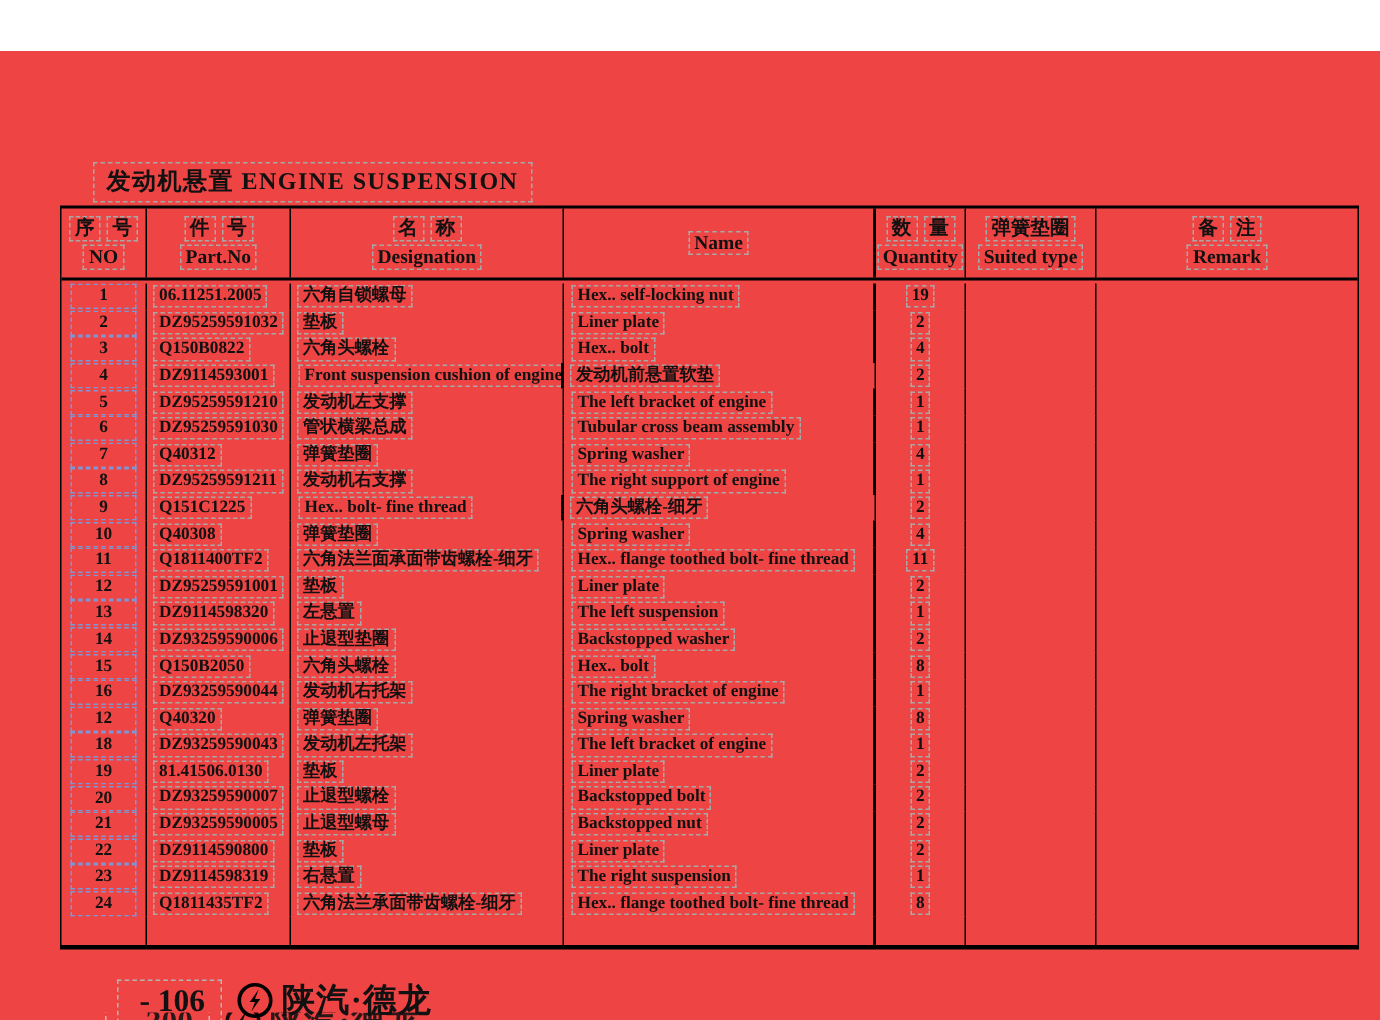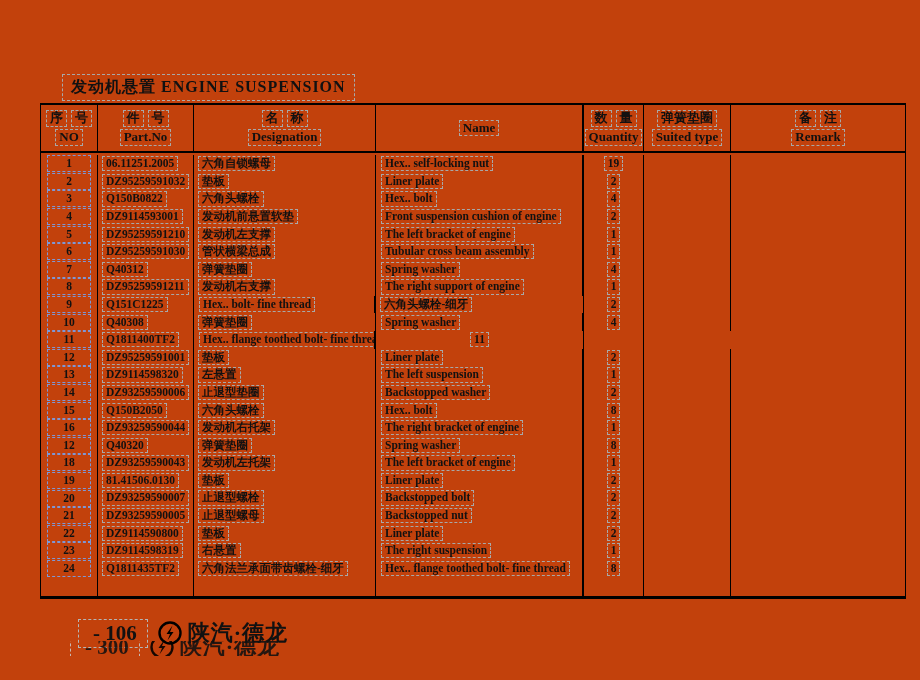--- a/index.html
+++ b/index.html
@@ -1,19 +1,19 @@
 <!DOCTYPE html>
 <html><head>
 <meta charset="utf-8">
 <style>
   * { margin:0; padding:0; box-sizing:border-box; }
   html,body { width:920px; height:680px; background:#ffffff; overflow:hidden; }
   body { font-family:"Liberation Serif","DejaVu Serif",serif; color:#111; position:relative; }
 
-  .page { position:absolute; inset:0; background:#c2410c; }
+  .page { position:absolute; inset:0; background:#ef4444;margin-top:34px; }
 
   
   .box { display:inline-block; border:1px dashed #a8a8a8; padding:0 3px; line-height:1.15; white-space:nowrap; }
   .box-blue { display:block; border:1px dashed #7d97d6; text-align:center; margin:0 6px; line-height:15px; }
 
   .title { position:absolute; left:62px; top:74px; font-size:16px; font-weight:bold; letter-spacing:1px; border:1px dashed #a8a8a8; padding:2px 8px; }
 
   .parts-table { position:absolute; left:40px; top:103px; width:866px; height:496px;
     border-top:2px solid #000; border-bottom:3px solid #000; border-left:1px solid #000; border-right:1px solid #000;
     display:flex; flex-direction:column; }
@@ -166,26 +166,26 @@
             <div class="cell c-suited"></div>
             <div class="cell c-remark"></div>
           </div>
           <div class="grid-row trow">
             <div class="cell c-no">
               <span class="box-blue">4</span>
             </div>
             <div class="cell c-part">
               <span class="box">DZ9114593001</span>
             </div>
+            <div class="cell c-name thick">
+              <span class="box">Front suspension cushion of engine</span>
+            </div>
             <div class="cell c-desig">
               <span class="box">发动机前悬置软垫</span>
             </div>
-            <div class="cell c-name thick">
-              <span class="box">Front suspension cushion of engine</span>
-            </div>
             <div class="cell c-qty">
               <span class="box">2</span>
             </div>
             <div class="cell c-suited"></div>
             <div class="cell c-remark"></div>
           </div>
           <div class="grid-row trow">
             <div class="cell c-no">
               <span class="box-blue">5</span>
             </div>
@@ -298,20 +298,23 @@
             </div>
             <div class="cell c-suited"></div>
             <div class="cell c-remark"></div>
           </div>
           <div class="grid-row trow">
             <div class="cell c-no">
               <span class="box-blue">11</span>
             </div>
             <div class="cell c-part">
               <span class="box">Q1811400TF2</span>
+            </div>
+            <div class="cell c-desig">
+              <span class="box">六角法兰面承面带齿螺栓-细牙</span>
             </div>
             <div class="cell c-name thick">
               <span class="box">Hex.. flange toothed bolt- fine thread</span>
             </div>
             <div class="cell c-qty">
               <span class="box">11</span>
             </div>
             <div class="cell c-suited"></div>
             <div class="cell c-remark"></div>
           </div>

